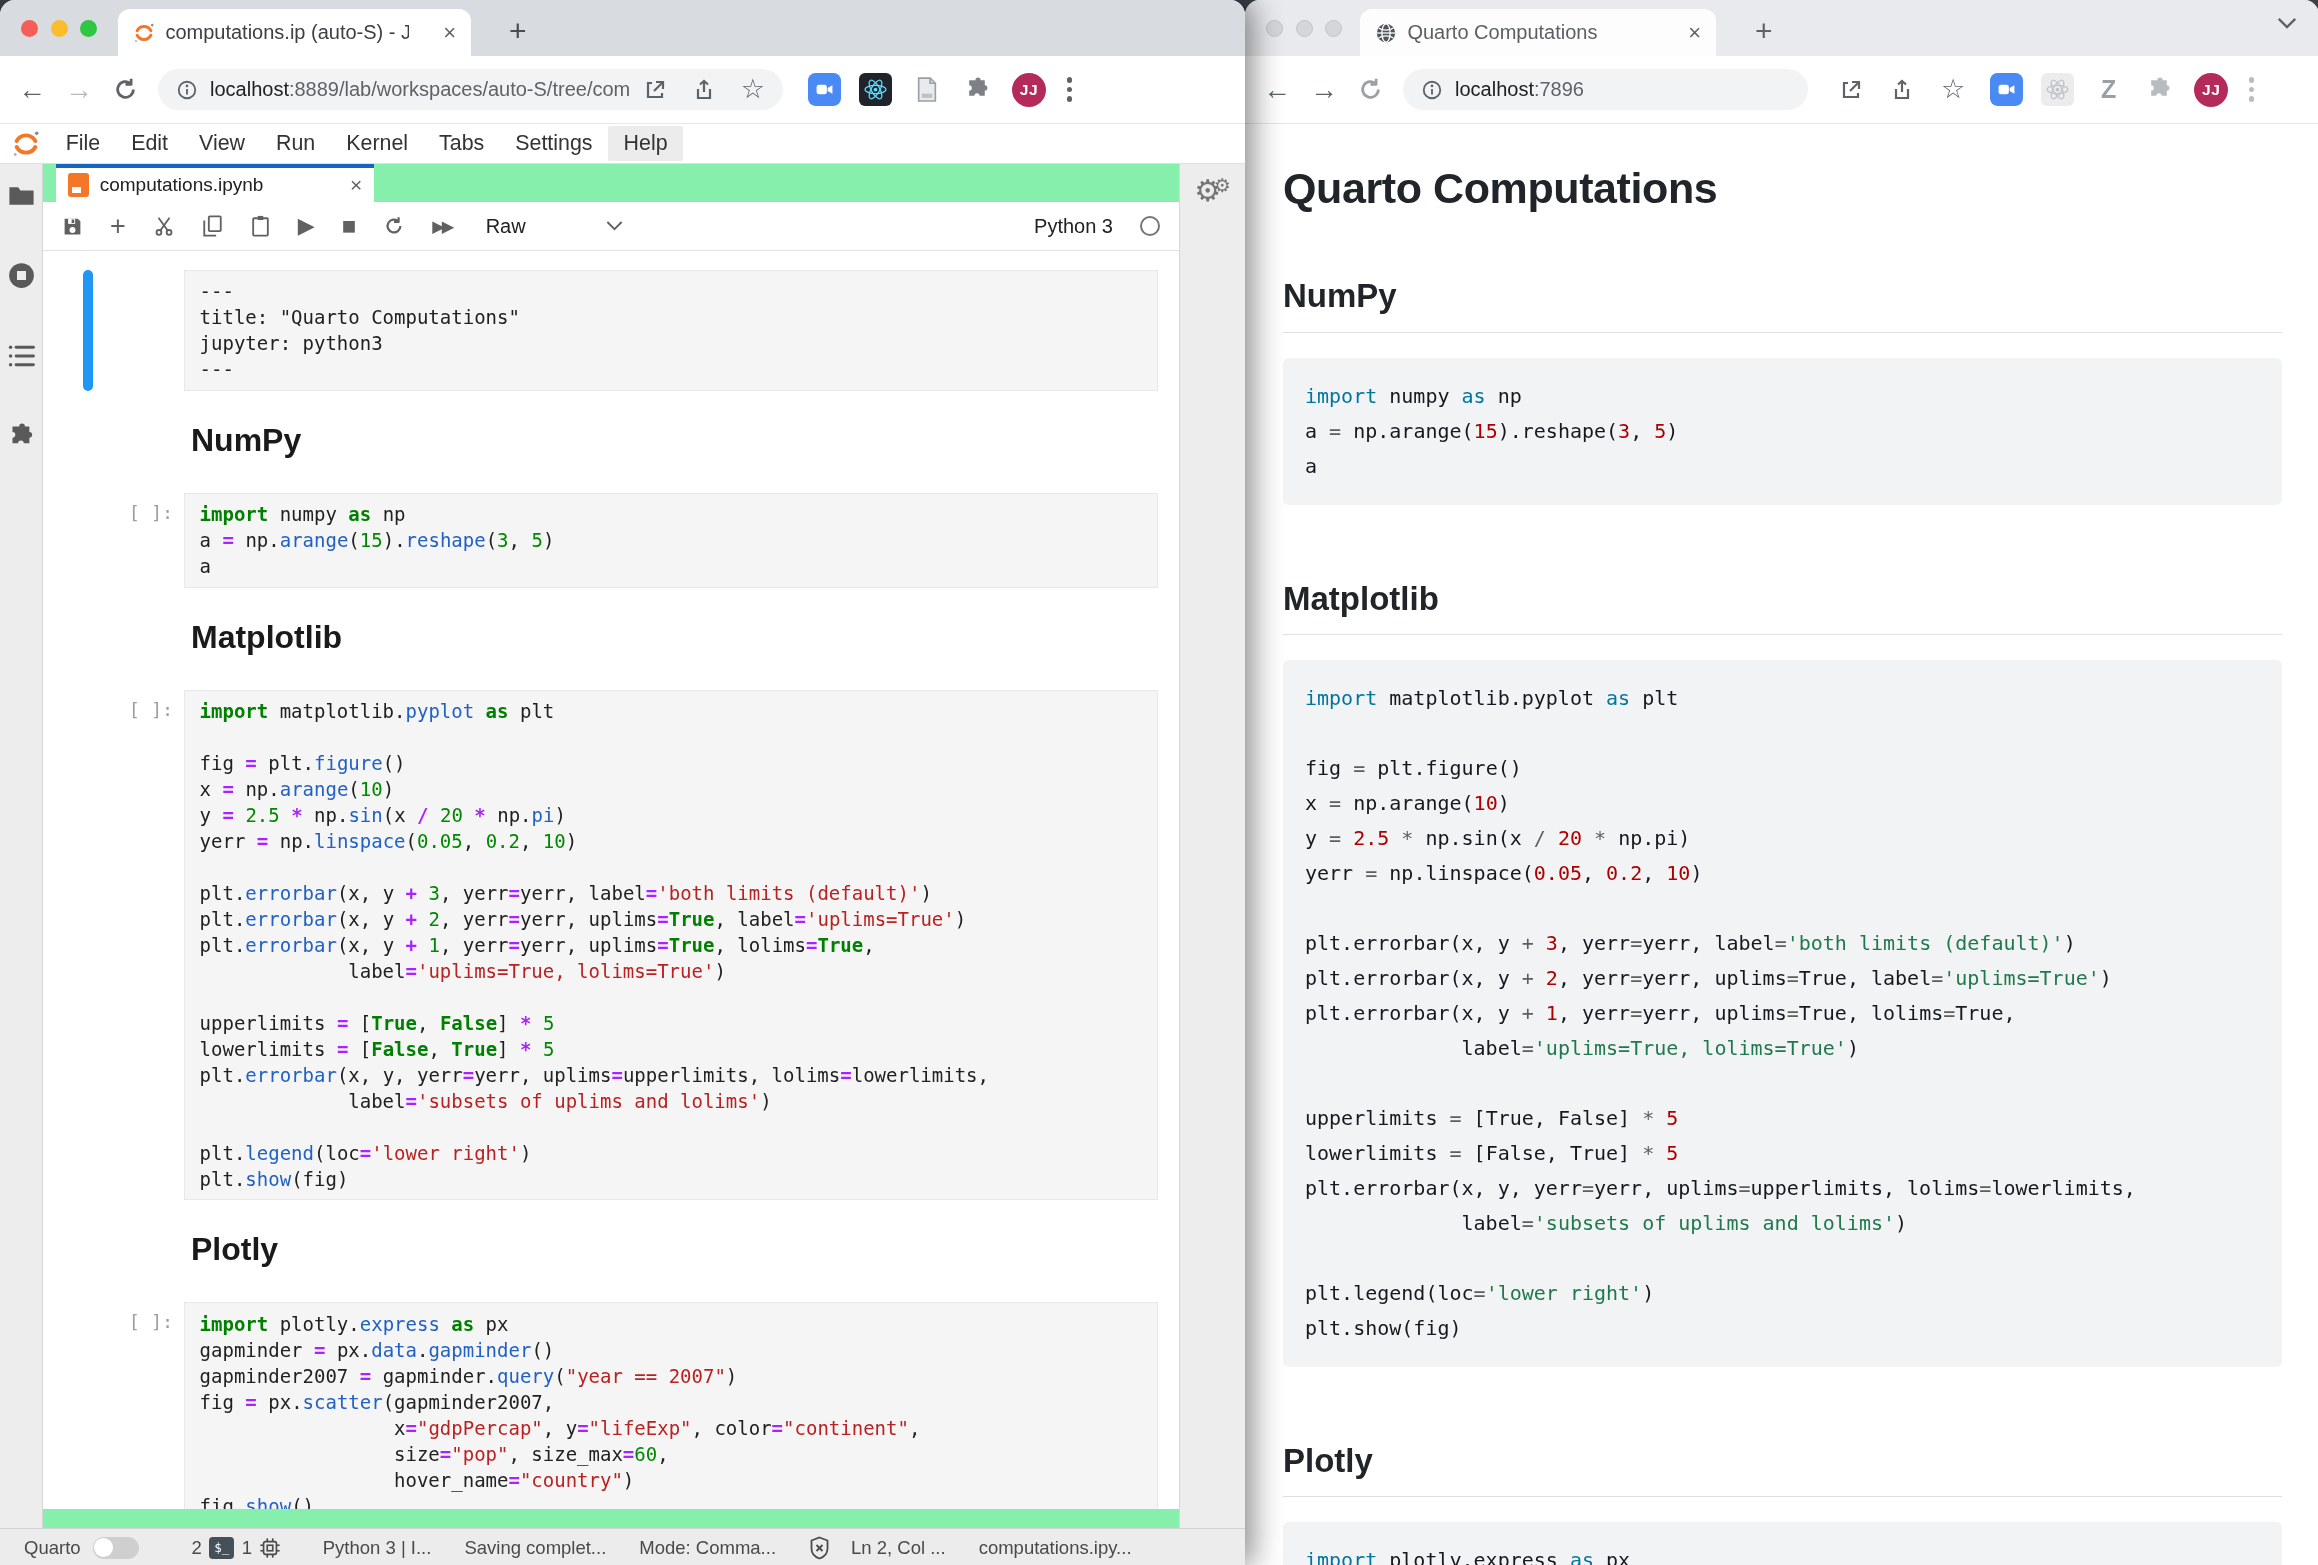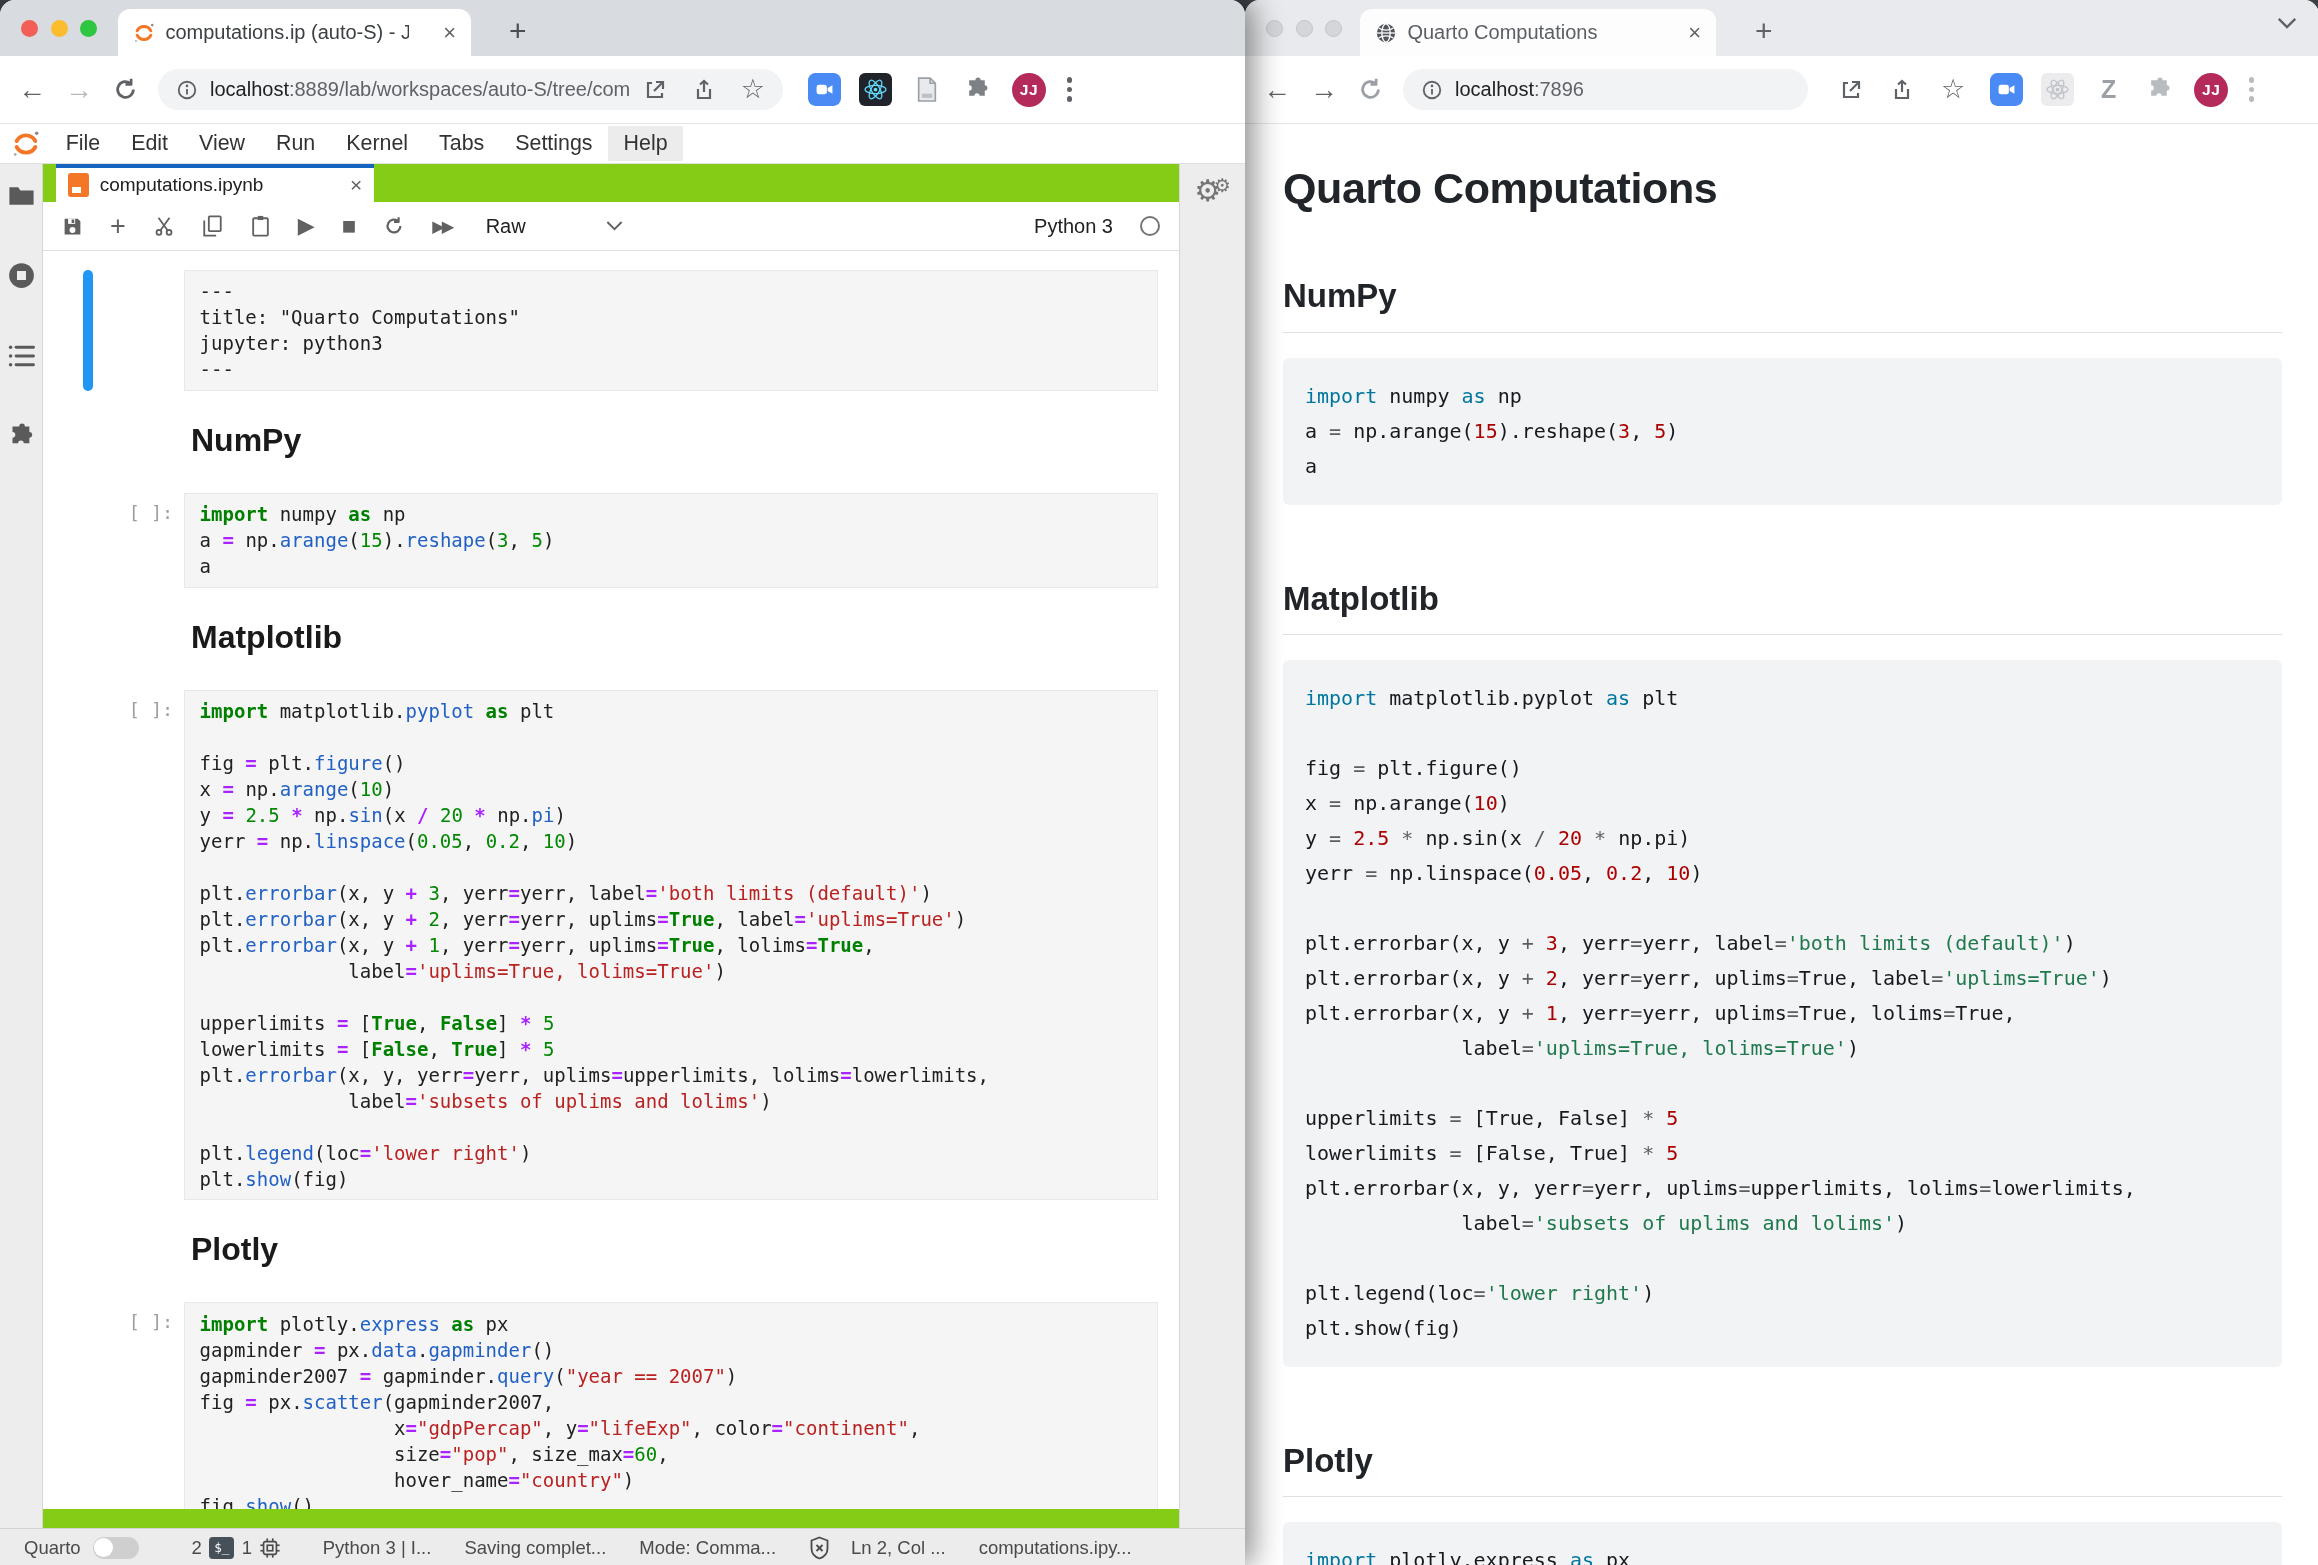--- a/index.html
+++ b/index.html
@@ -50,21 +50,21 @@
   .kebab { display: flex; flex-direction: column; gap: 4.4px; padding: 3px; }
   .kebab i { width: 5.2px; height: 5.2px; border-radius: 50%; background: #5f6368; display: block; }
   .win-right .kebab i { background: #b8bbbf; }
 
   
   .jp-menubar { height: 40px; background: #fff; border-bottom: 0.7px solid #e0e0e0; flex: none;
                 display: flex; align-items: center; padding: 0 7.4px; }
   .jp-logo { margin: 0 10.4px 0 4.4px; }
   .jp-menu-item { font-size: 21.4px; color: #333; padding: 5.2px 15.5px; border-radius: 1.5px; }
   .jp-menu-item.hl { background: #ececec; }
-  .jp-main { flex: 1; display: flex; background: #84cc16; min-height: 0; }
+  .jp-main { flex: 1; display: flex; background: #86efac; min-height: 0; }
   .jp-activity { width: 43px; background: #ededed; border-right: 0.7px solid #d6d6d6; flex: none;
                  display: flex; flex-direction: column; align-items: center; padding-top: 21px; gap: 55px; }
   .jp-dock { flex: 1; display: flex; flex-direction: column; min-width: 0; padding-bottom: 19px; }
   .jp-tabrow { height: 38px; flex: none; position: relative; }
   .nb-tab { position: absolute; left: 13.3px; top: 0; width: 318px; height: 38px; background: #fff;
             border-top: 4.4px solid #1565c0; display: flex; align-items: center; padding: 0 12px; gap: 10.4px; }
   .nb-tab-label { font-size: 19px; color: #212121; }
   .nb-tab-close { margin-left: auto; color: #616161; font-size: 21px; }
   .nb-icon { width: 21px; height: 24px; background: #f37726; border-radius: 3px; position: relative; }
   .nb-icon::after { content: ""; position: absolute; left: 3.7px; bottom: 3.7px; width: 9px; height: 6.7px; background: #fff; }

